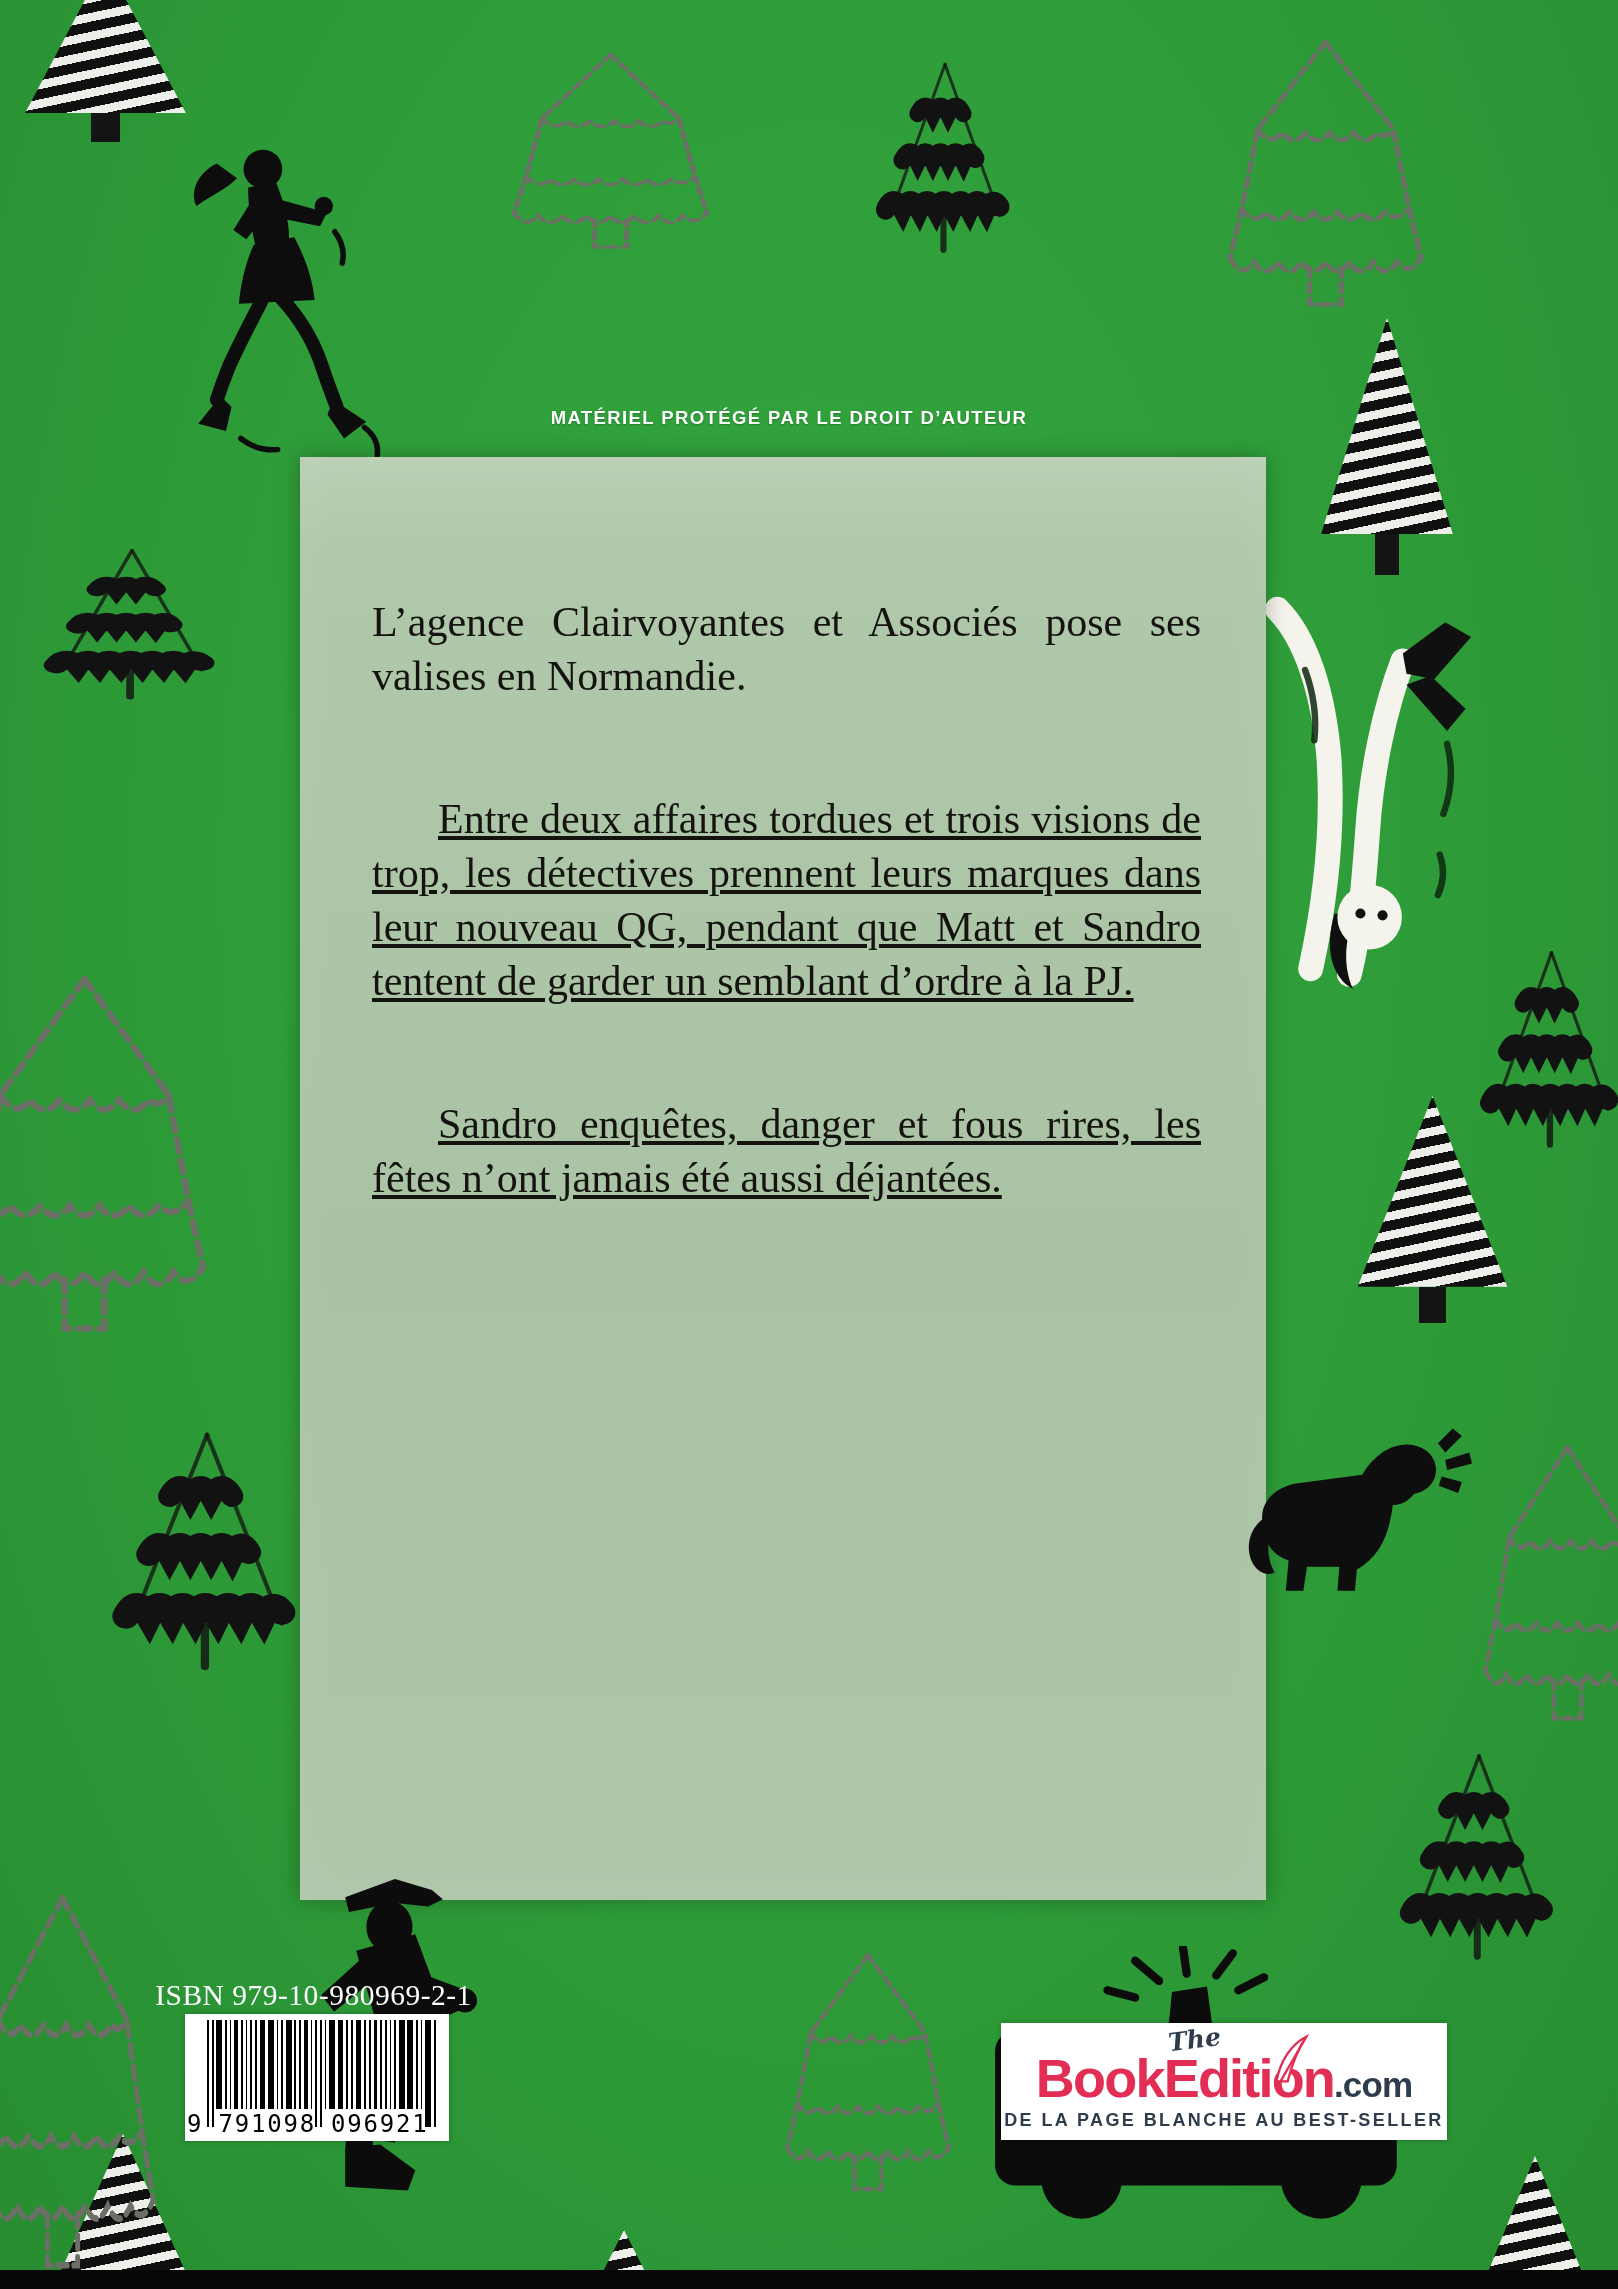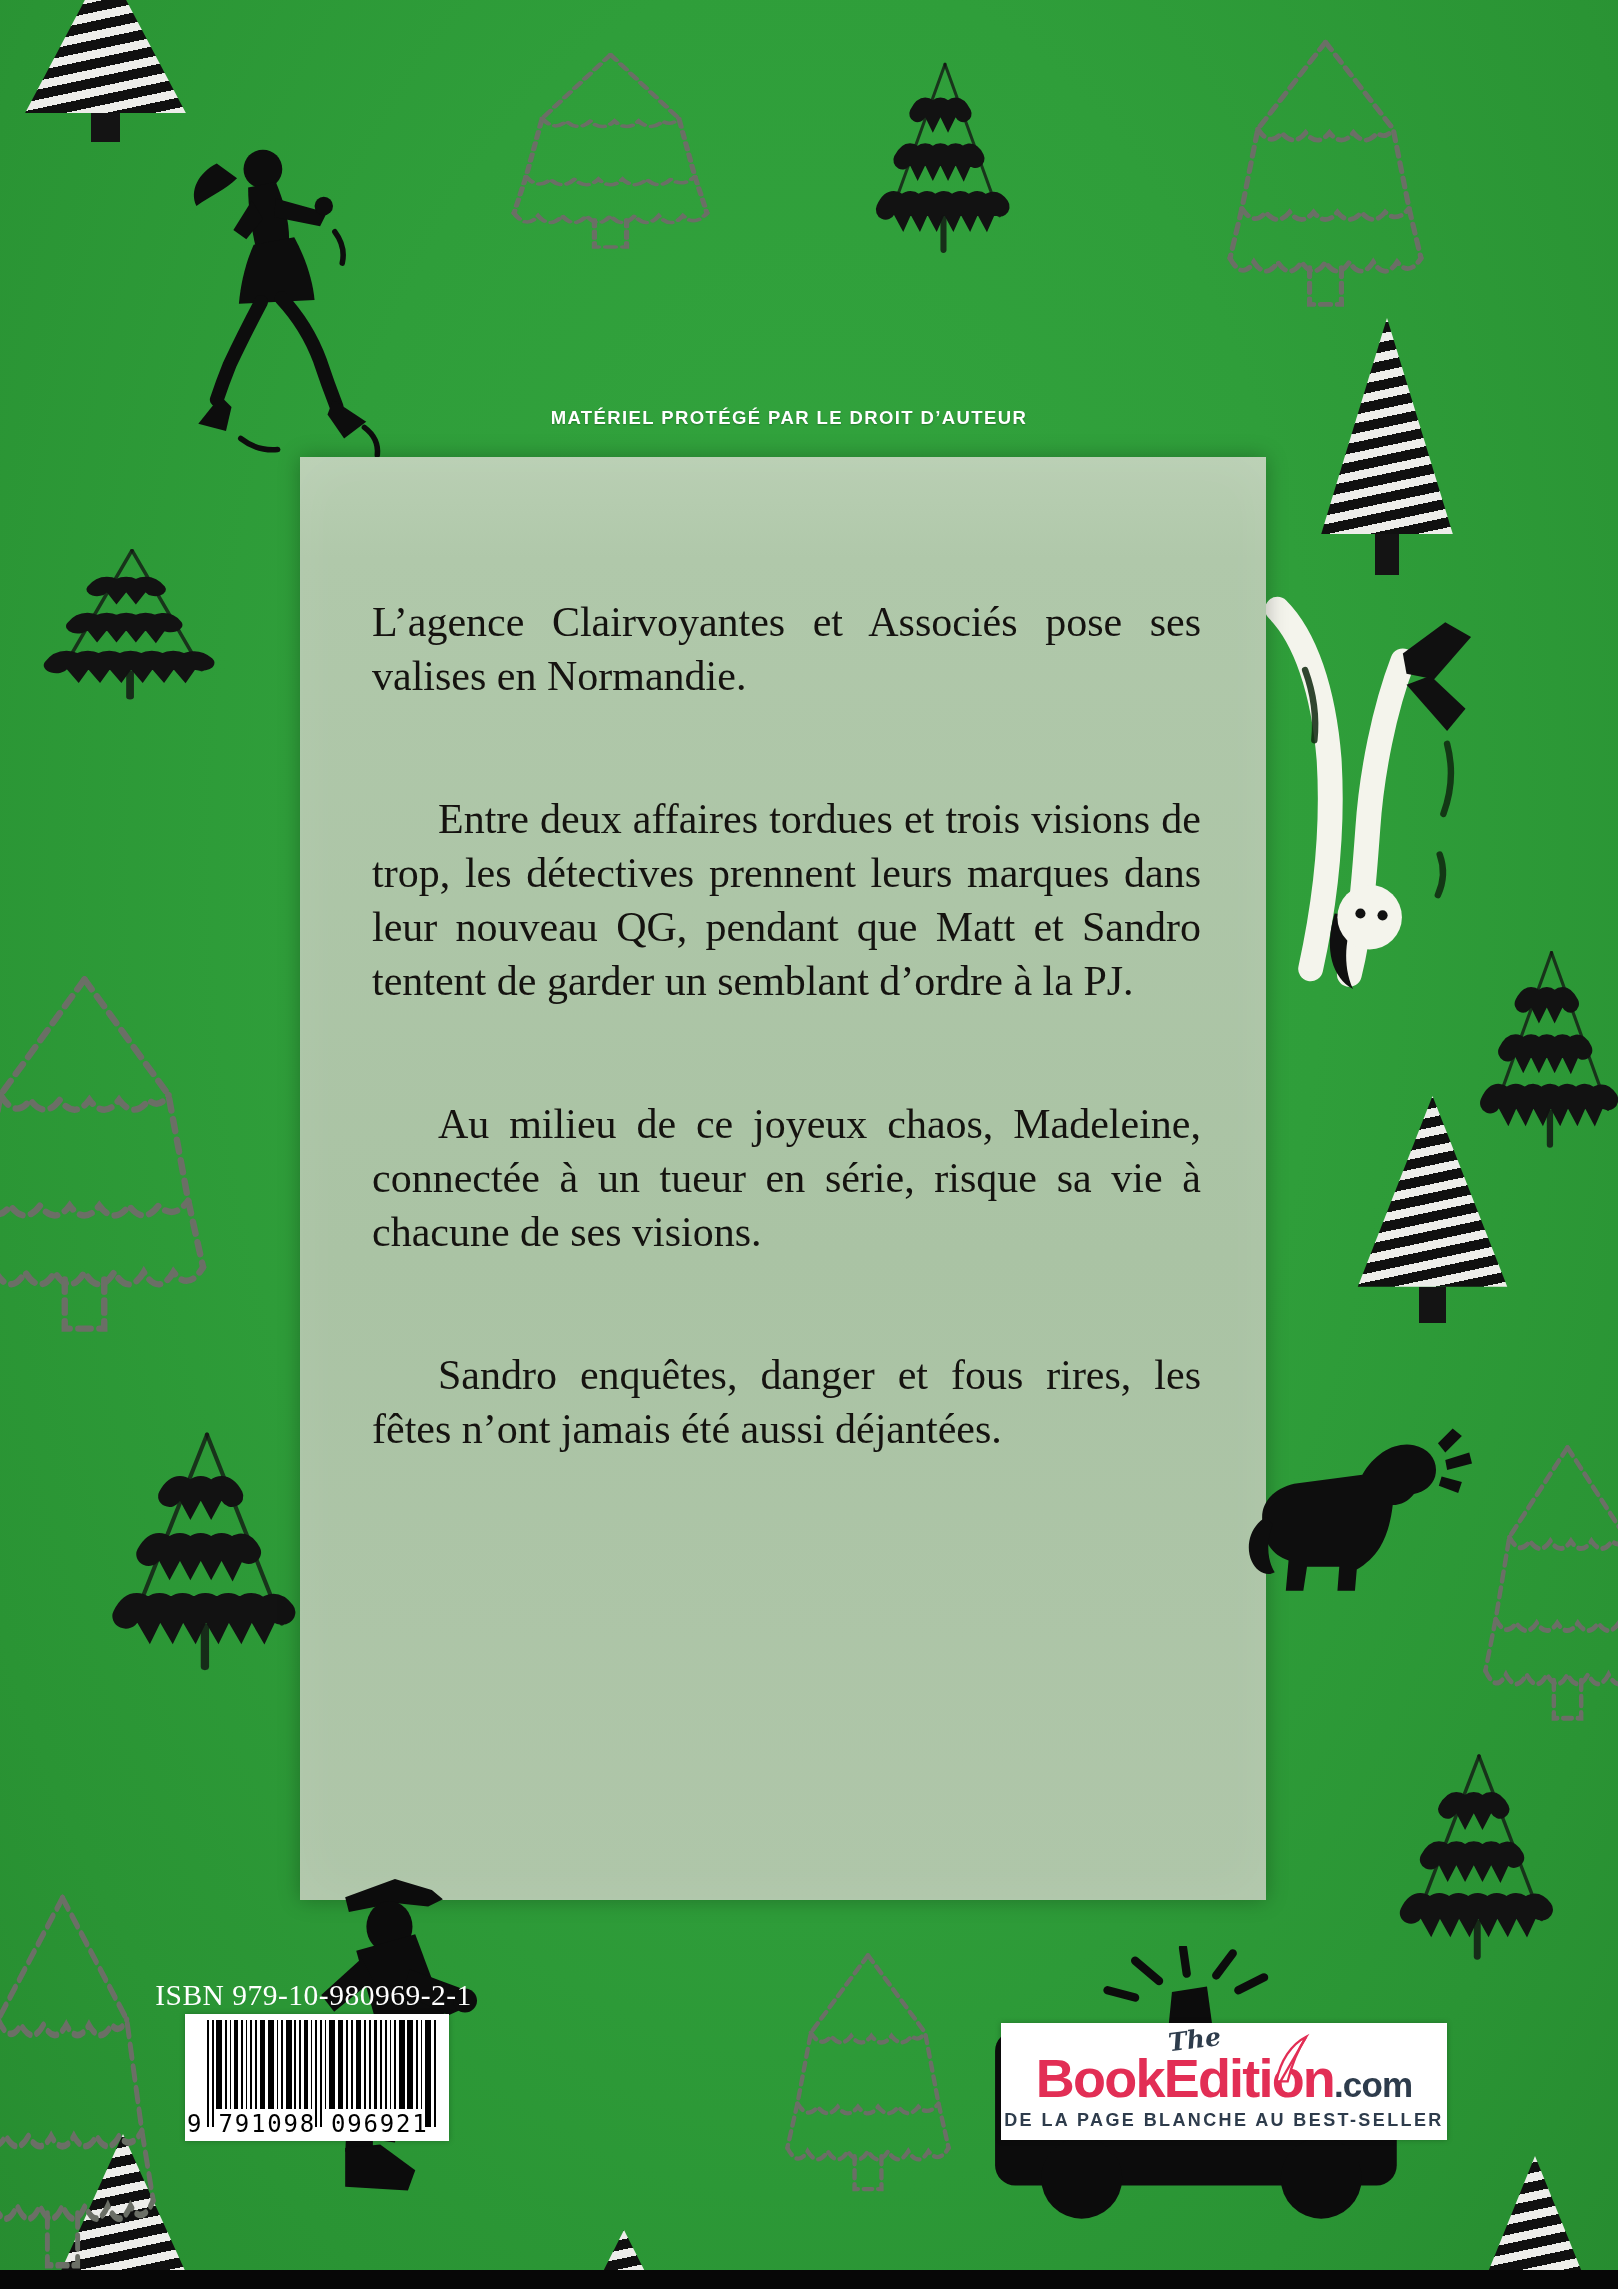--- a/index.html
+++ b/index.html
@@ -22,21 +22,21 @@
       letter-spacing:1.4px;color:#ffffff;text-transform:uppercase;
       text-shadow:0 0.9px 1.8px rgba(0,0,0,.25);}
 
   
   .panel{position:absolute;left:300px;top:457px;width:966px;height:1443px;
       background:linear-gradient(180deg,#b9cfb3 0%,#b0c8aa 7%,#aac3a4 55%,#afc6a9 100%);
       box-shadow:0 0 20px rgba(0,0,0,.28), inset 0 0 55px rgba(255,255,255,.08);
       padding:138px 65px 0 72px;box-sizing:border-box;}
   .panel p{margin:0 0 89px 0;font-size:42px;line-height:54px;color:#151310;
       text-align:justify;}
-  .panel p.indent{text-indent:66px;}
+  .panel p.indent{text-indent:66px;text-decoration:underline;}
 
   
   .isbn-label{position:absolute;left:138px;top:1979px;width:351px;text-align:center;
       color:#ffffff;font-size:29.5px;letter-spacing:0.5px;}
   .barcode{position:absolute;left:185px;top:2014px;width:264px;height:127px;background:#ffffff;
       box-shadow:0 0 5.5px rgba(0,0,0,.25);padding:5.5px 13px 3.7px 22px;box-sizing:border-box;}
   .barcode-bars{display:flex;justify-content:space-between;align-items:flex-start;height:89px;}
   .barcode-bars .bar{background:#000;height:89px;flex-shrink:0;}
   .barcode-bars .bar.tall{height:107px;}
   .barcode-digits{display:flex;align-items:flex-end;height:29.5px;
@@ -187,21 +187,20 @@
     <g fill="none" stroke="#0f270f" stroke-width="7" stroke-linecap="round" opacity=".85">
       <path d="M52,88 Q66,126 62,164"></path>
       <path d="M206,168 Q216,206 202,244"></path>
       <path d="M198,288 Q206,310 196,332"></path>
     </g>
   </svg>
 
   <div class="panel">
     <p>L’agence Clairvoyantes et Associés pose ses valises en Normandie.</p>
     <p class="indent">Entre deux affaires tordues et trois visions de trop, les détectives prennent leurs marques dans leur nouveau QG, pendant que Matt et Sandro tentent de garder un semblant d’ordre à la PJ.</p>
-    <p class="indent">Au milieu de ce joyeux chaos, Madeleine, connectée à un tueur en série, risque sa vie à chacune de ses visions.</p>
     <p class="indent">Sandro enquêtes, danger et fous rires, les fêtes n’ont jamais été aussi déjantées.</p>
   </div>
 
   <div class="copyright">Matériel protégé par le droit d’auteur</div>
 
   <svg class="deco" style="left:1248px;top:1421px;" width="236" height="205" viewBox="0 0 256 222">
     <g fill="#0e0e0e">
       <path d="M16,112 C12,90 26,74 50,68 L124,58 C138,34 160,22 180,26 C198,30 207,44 203,60 C200,70 191,77 180,79 C174,87 166,91 157,91 C155,108 151,124 143,137 C137,147 128,155 118,161 L116,184 L97,184 L99,158 L64,158 L60,184 L41,184 L44,151 C26,145 18,132 16,112 Z"></path>
       <path d="M20,104 C4,112 -4,134 4,152 C9,163 20,169 29,164 C20,150 20,128 27,112 Z"></path>
       <path d="M206,24 L222,8 L232,16 L214,34 Z"></path>

